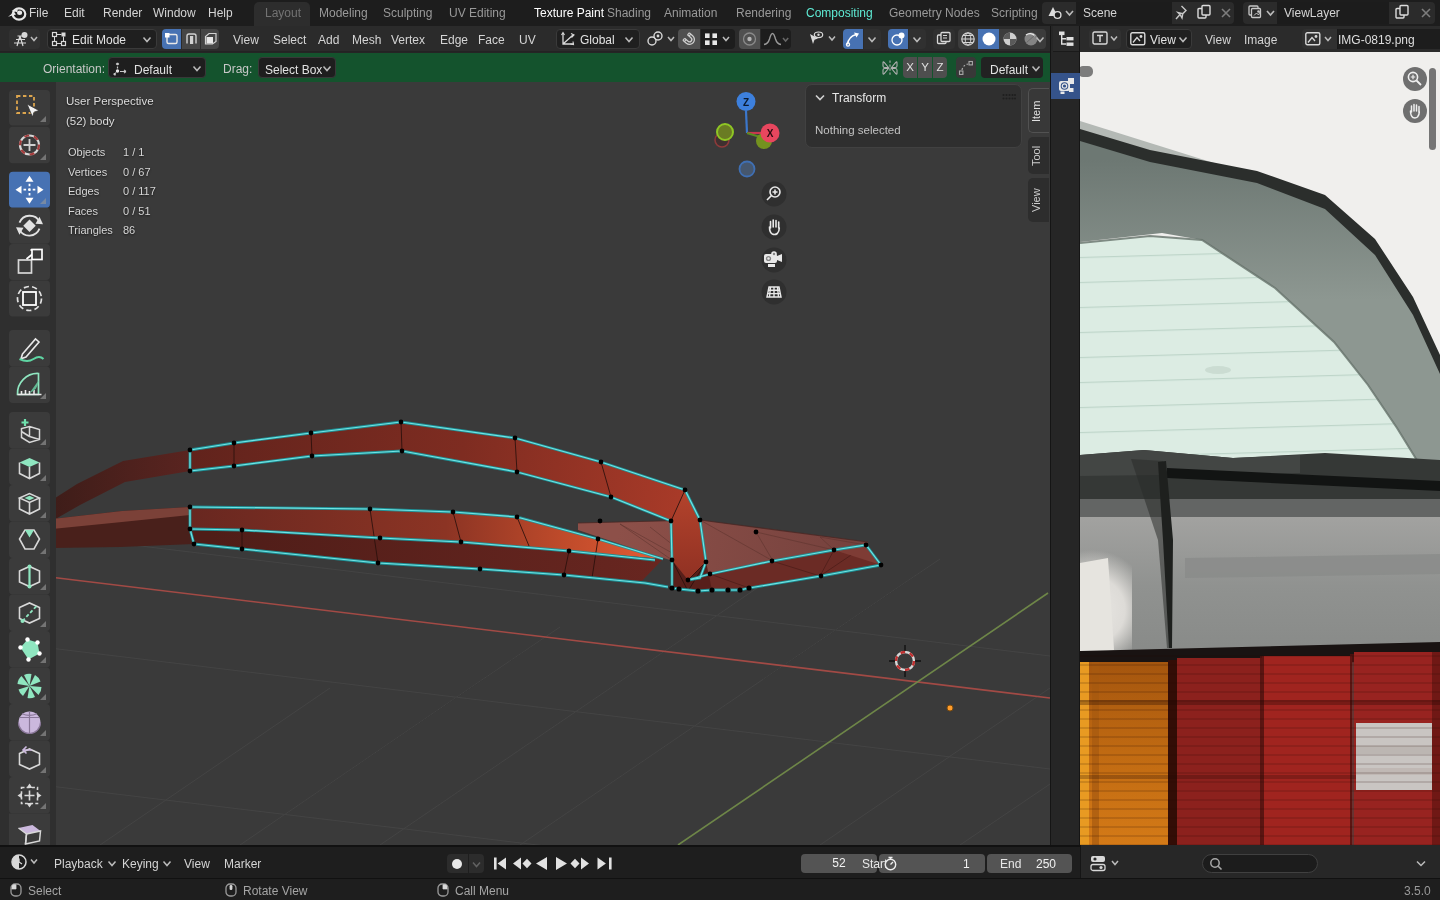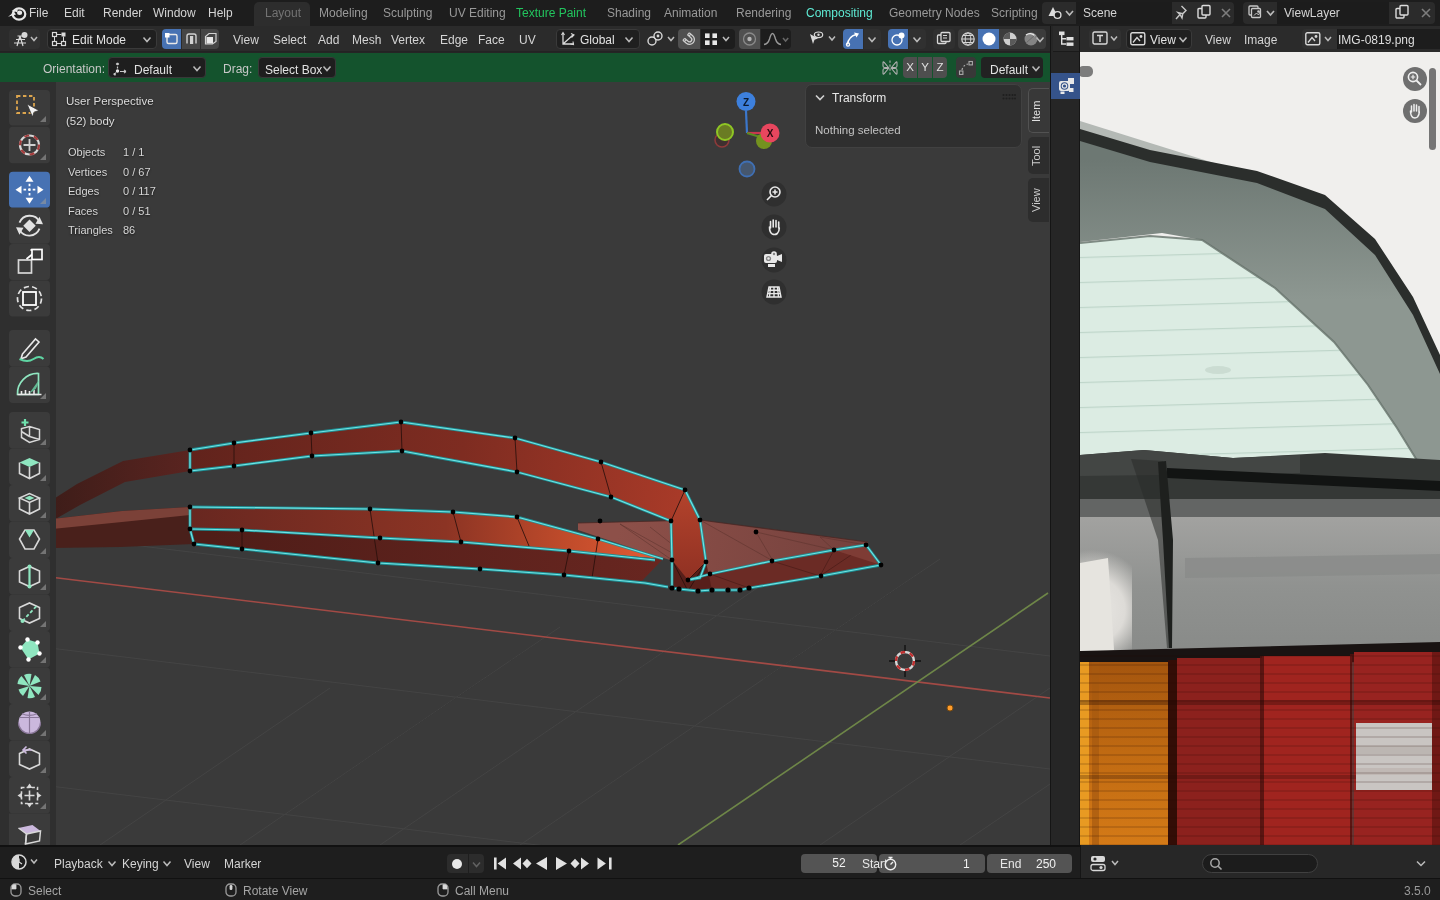--- a/index.html
+++ b/index.html
@@ -25,21 +25,21 @@
     <div class="abs txt" style="left:64px;top:6px;">Edit</div>
     <div class="abs txt" style="left:103px;top:6px;">Render</div>
     <div class="abs txt" style="left:153px;top:6px;">Window</div>
     <div class="abs txt" style="left:208px;top:6px;">Help</div>
 
     <div class="abs" style="left:254px;top:2px;width:56px;height:24px;background:#2d2d2d;border-radius:5px 5px 0 0;"></div>
     <div class="abs txt" style="left:265px;top:6px;color:#737373;">Layout</div>
     <div class="abs txt" style="left:319px;top:6px;color:#999999;">Modeling</div>
     <div class="abs txt" style="left:383px;top:6px;color:#999999;">Sculpting</div>
     <div class="abs txt" style="left:449px;top:6px;color:#999999;">UV Editing</div>
-    <div class="abs txt" style="left:516px;top:6px;color:#22c55e;">Texture Paint</div>
+    <div class="abs txt" style="left:534px;top:6px;color:#ffffff;">Texture Paint</div>
     <div class="abs txt" style="left:607px;top:6px;color:#999999;">Shading</div>
     <div class="abs txt" style="left:664px;top:6px;color:#999999;">Animation</div>
     <div class="abs txt" style="left:736px;top:6px;color:#999999;">Rendering</div>
     <div class="abs txt" style="left:806px;top:6px;color:#5eead4;">Compositing</div>
     <div class="abs txt" style="left:889px;top:6px;color:#999999;">Geometry Nodes</div>
     <div class="abs txt" style="left:991px;top:6px;color:#999999;">Scripting</div>
 
     <div class="abs" style="left:1042px;top:2px;width:192px;height:22px;background:#2b2b2b;border-radius:4px;"></div>
     <div class="abs" style="left:1076px;top:2px;width:96px;height:22px;background:#1c1c1c;"></div>
     <svg class="abs" style="left:1046px;top:4px;" width="30" height="18" viewBox="0 0 30 18">

